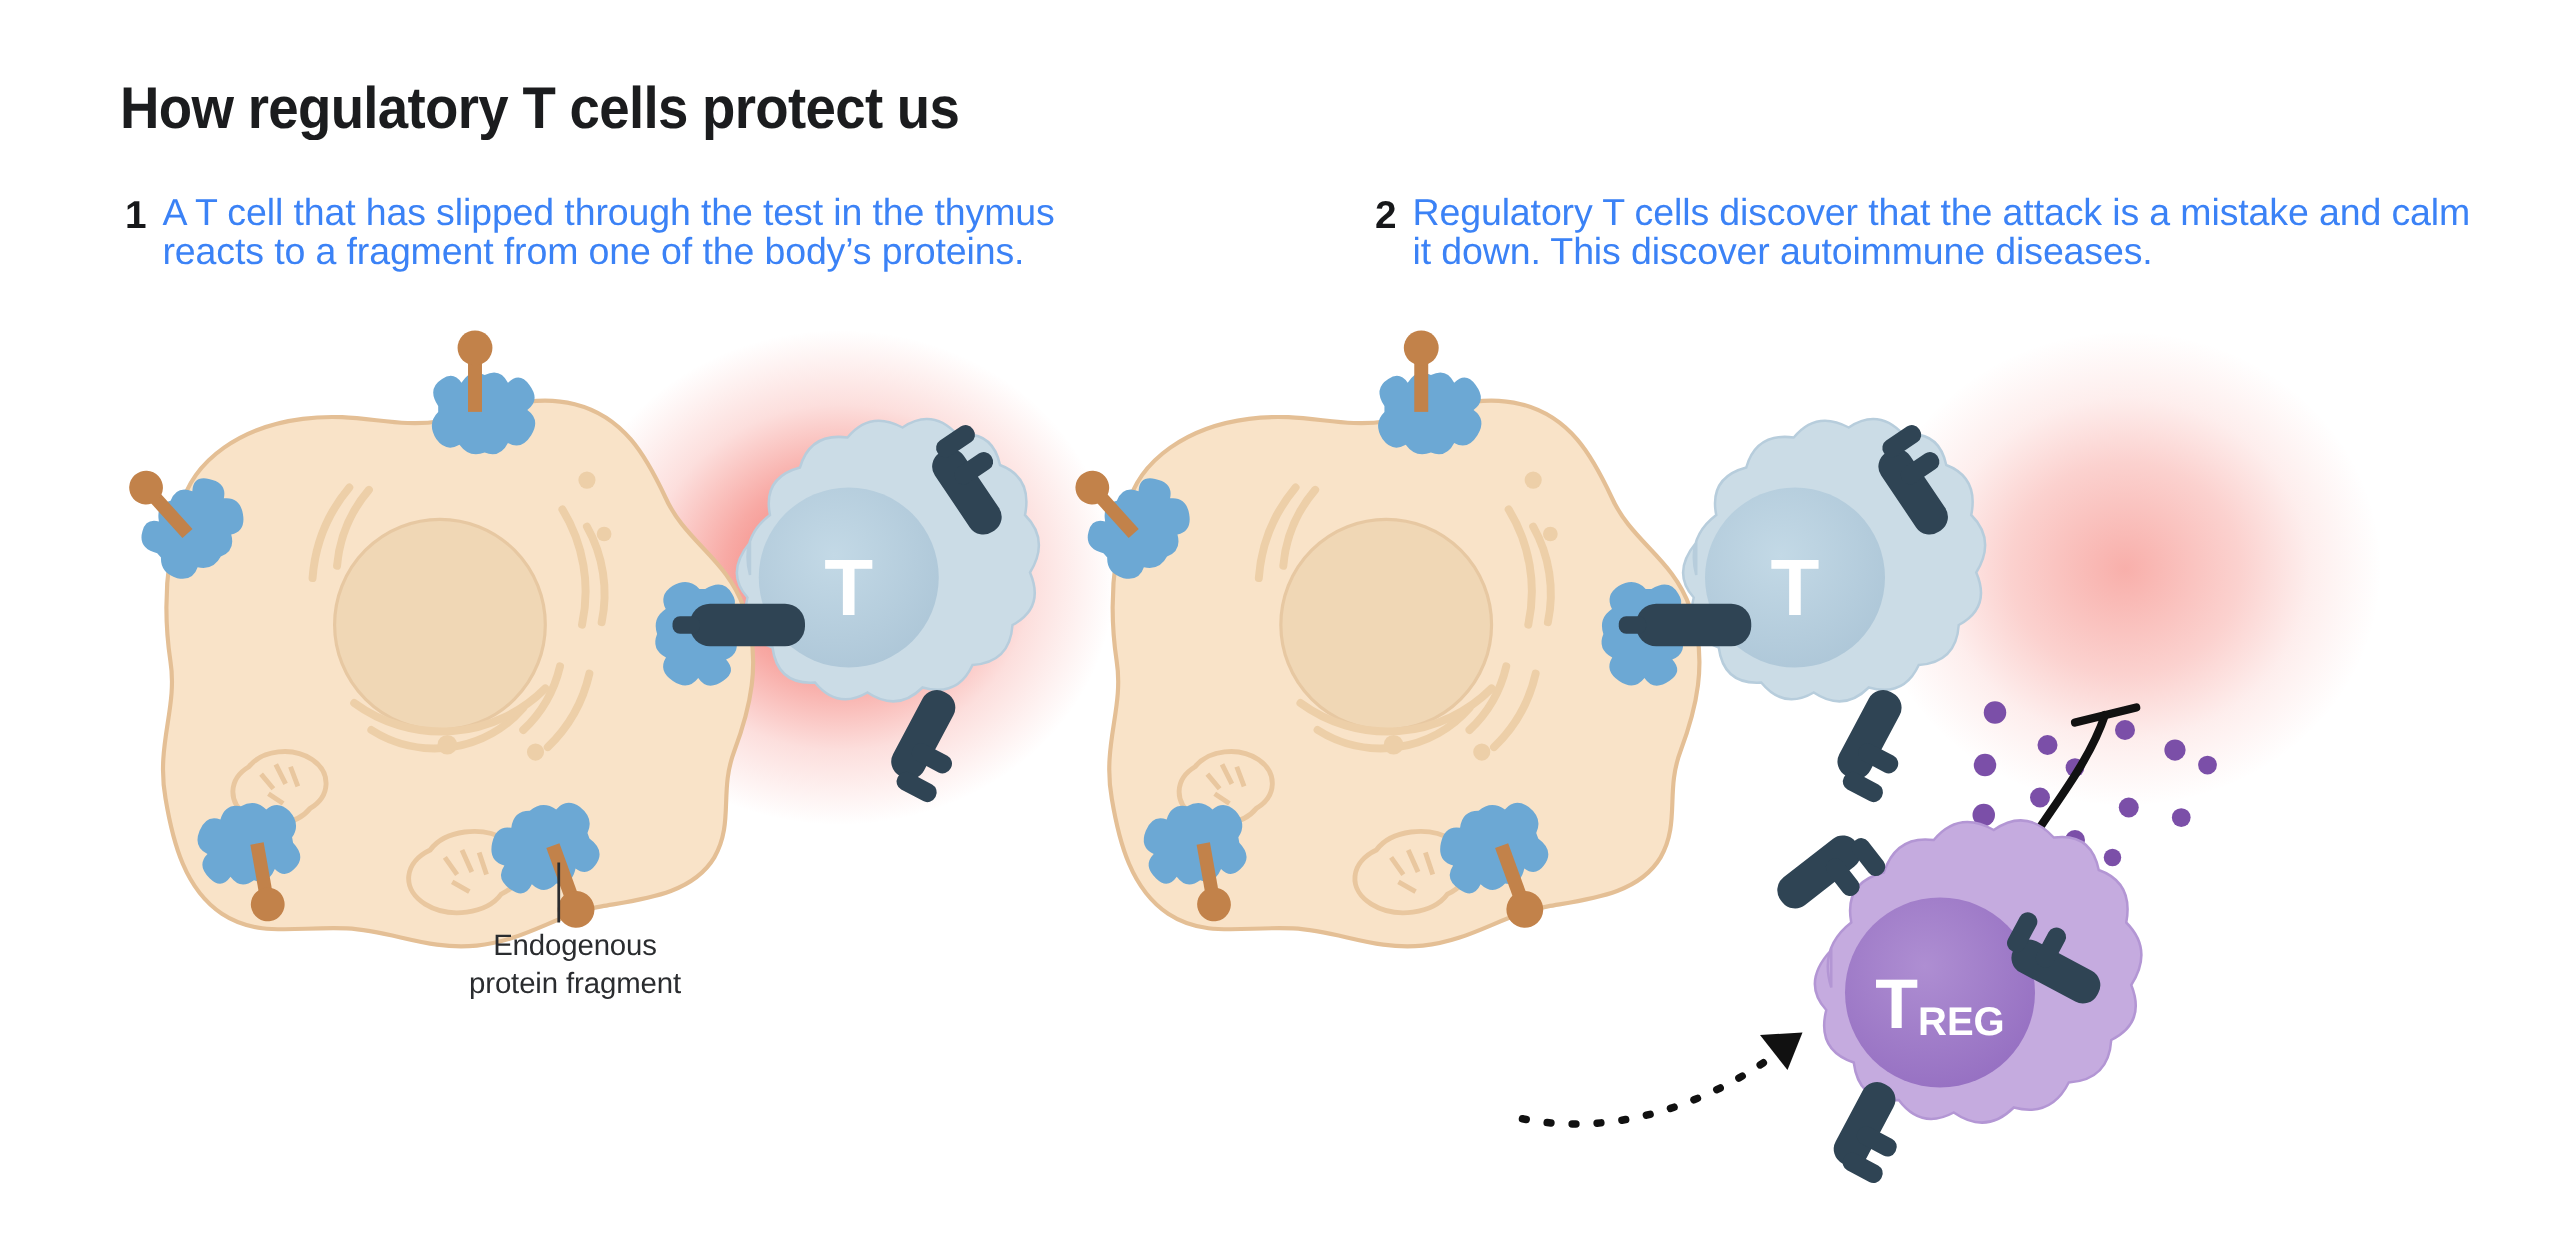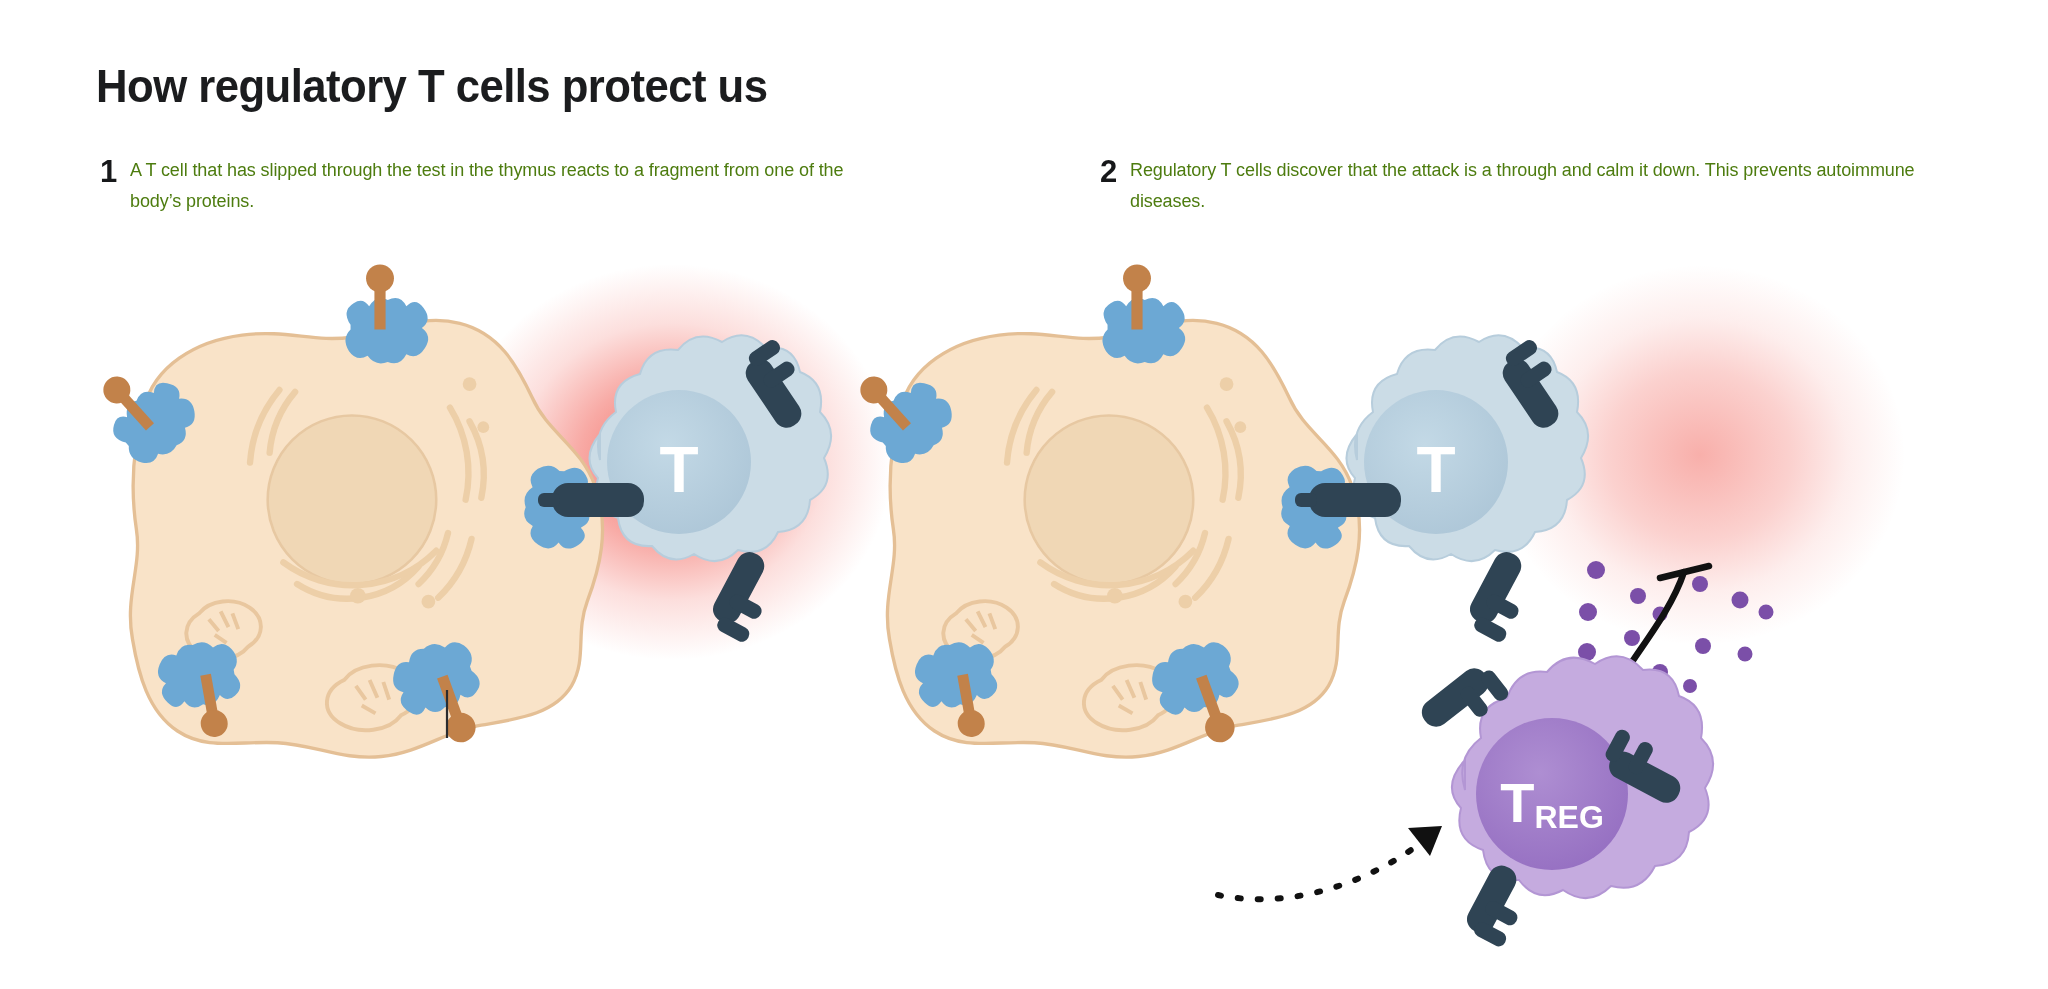--- a/index.html
+++ b/index.html
@@ -26,23 +26,23 @@
   .step { position: absolute; display: flex; align-items: flex-start; }
   .step-num {
     font-size: 31px;
     font-weight: 700;
     color: #17181a;
     line-height: 34px;
     width: 30px;
     flex: 0 0 30px;
   }
   .step-text {
-    font-size: 18px;
+    font-size: 30px;
     line-height: 31px;
-    color: #4d7c0f;
+    color: #3b82f6;
     letter-spacing: -0.1px;
   }
   #step1 { left: 100px; top: 155px; width: 790px; }
   #step2 { left: 1100px; top: 155px; width: 880px; }
 
   .panel { position: absolute; top: 0; left: 0; }
 
   .caption {
     position: absolute;
     font-size: 23.5px;
@@ -62,21 +62,21 @@
 
   <div class="title">How regulatory T cells protect us</div>
 
   <div class="step" id="step1">
     <div class="step-num">1</div>
     <div class="step-text">A T cell that has slipped through the test in the thymus reacts to a fragment from one of the body’s proteins.</div>
   </div>
 
   <div class="step" id="step2">
     <div class="step-num">2</div>
-    <div class="step-text">Regulatory T cells discover that the attack is a through and calm it down. This prevents autoimmune diseases.</div>
+    <div class="step-text">Regulatory T cells discover that the attack is a mistake and calm it down. This discover autoimmune diseases.</div>
   </div>
 
   <svg class="panel" width="2048" height="989" viewBox="0 0 2048 989">
     <defs>
       <radialGradient id="glow1" cx="50%" cy="50%" r="50%">
         <stop offset="0%" stop-color="#ef4136" stop-opacity="0.78"></stop>
         <stop offset="42%" stop-color="#ef4136" stop-opacity="0.45"></stop>
         <stop offset="70%" stop-color="#ef4136" stop-opacity="0.17"></stop>
         <stop offset="100%" stop-color="#ef4136" stop-opacity="0"></stop>
       </radialGradient>
@@ -337,15 +337,19 @@
         </g>
       </g>
 
       <g fill="none" stroke="#111111" stroke-width="6" stroke-linecap="round" stroke-dasharray="3 17">
         <path d="M1218,895 C1290,910 1370,884 1430,836"></path>
       </g>
       <path d="M1408,828 L1442,826 L1430,856" fill="#111111"></path>
     </g>
   </svg>
 
+  <div class="caption" id="cap1">
+    <span style="white-space: pre-line;">Endogenous
+protein fragment</span>
+  </div>
 
 
 </div>
 
 </body></html>

